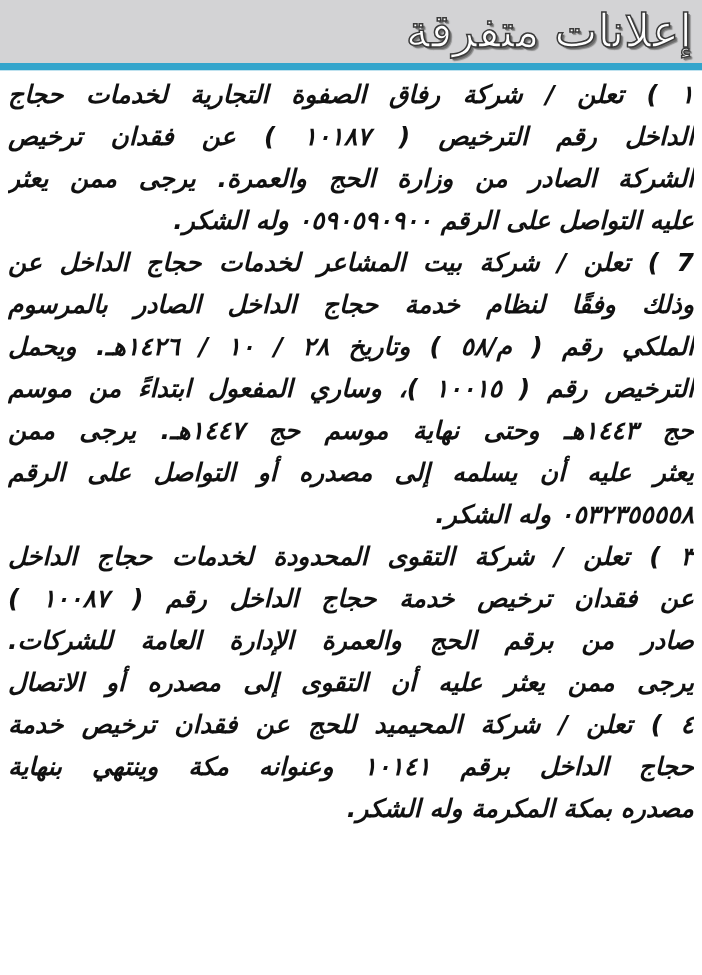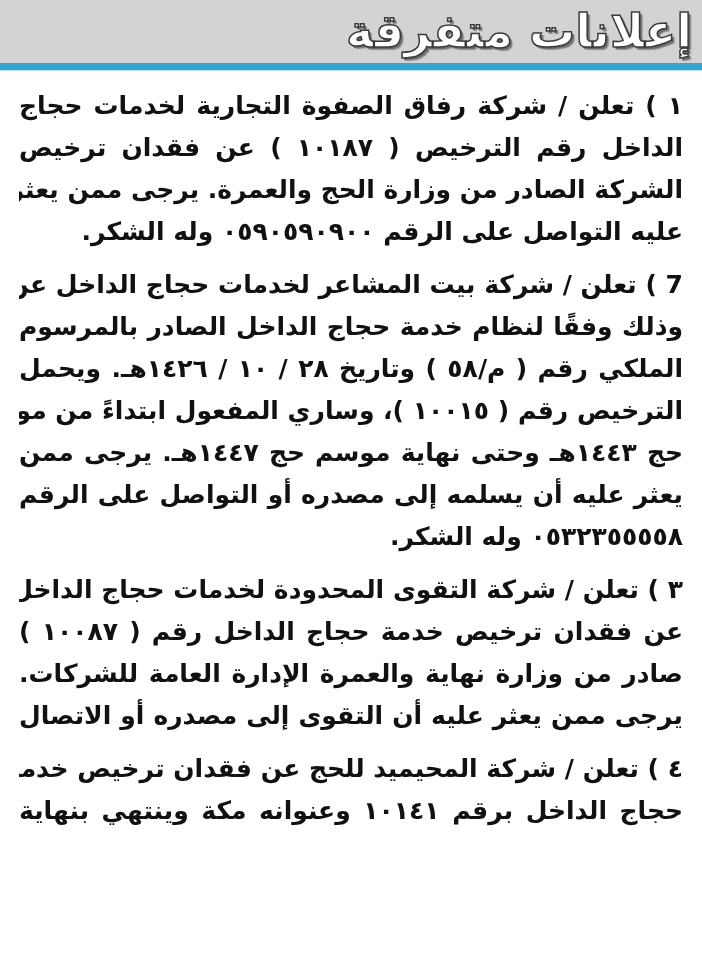--- a/index.html
+++ b/index.html
@@ -20,21 +20,21 @@
       height: 63px;
       background: #d3d3d5;
     }
     .header-title {
       position: absolute;
       right: 10px;
       top: 0px;
       height: 52px;
       line-height: 63px;
       font-family: "DejaVu Sans", sans-serif;
-      font-weight: bold;
+      font-weight: normal;
       font-size: 46px;
       color: #ffffff;
       direction: rtl;
       white-space: nowrap;
       -webkit-text-stroke: 1.5px #3a3a3a;
       text-shadow: 2px 2px 0 #6b6b6b, 3px 3px 1px #8c8c8c;
       letter-spacing: 0px;
     }
     .rule {
       position: absolute;
@@ -54,22 +54,23 @@
       position: absolute;
       left: 8px;
       right: 8px;
       top: 74px;
       direction: rtl;
       font-family: "DejaVu Sans", sans-serif;
       font-weight: bold;
       color: #111111;
     }
     .ad {
-      margin: 11px;
+      margin: 0;
       padding: 0;
+      font-style: italic;
     }
     .line {
       display: block;
       height: 42px;
       line-height: 42px;
       font-size: 25px;
       white-space: nowrap;
       text-align: justify;
       text-align-last: justify;
       overflow: hidden;
@@ -102,22 +103,23 @@
     <span class="line">الملكي رقم ( م/٥٨ ) وتاريخ ٢٨ / ١٠ / ١٤٢٦هـ. ويحمل</span>
     <span class="line">الترخيص رقم ( ١٠٠١٥ )، وساري المفعول ابتداءً من موسم</span>
     <span class="line">حج ١٤٤٣هـ وحتى نهاية موسم حج ١٤٤٧هـ. يرجى ممن</span>
     <span class="line">يعثر عليه أن يسلمه إلى مصدره أو التواصل على الرقم</span>
     <span class="line last">٠٥٣٢٣٥٥٥٥٨ وله الشكر.</span>
   </div>
 
   <div class="ad">
     <span class="line">٣ ) تعلن / شركة التقوى المحدودة لخدمات حجاج الداخل</span>
     <span class="line">عن فقدان ترخيص خدمة حجاج الداخل رقم ( ١٠٠٨٧ )</span>
-    <span class="line">صادر من وزارة نهاية والعمرة الإدارة العامة للشركات.</span>
+    <span class="line">صادر من برقم الحج والعمرة الإدارة العامة للشركات.</span>
     <span class="line">يرجى ممن يعثر عليه أن التقوى إلى مصدره أو الاتصال</span>
   </div>
 
   <div class="ad">
     <span class="line">٤ ) تعلن / شركة المحيميد للحج عن فقدان ترخيص خدمة</span>
     <span class="line">حجاج الداخل برقم ١٠١٤١ وعنوانه مكة وينتهي بنهاية</span>
+    <span class="line last">مصدره بمكة المكرمة وله الشكر.</span>
   </div>
 
 </div>
 
 </body></html>

